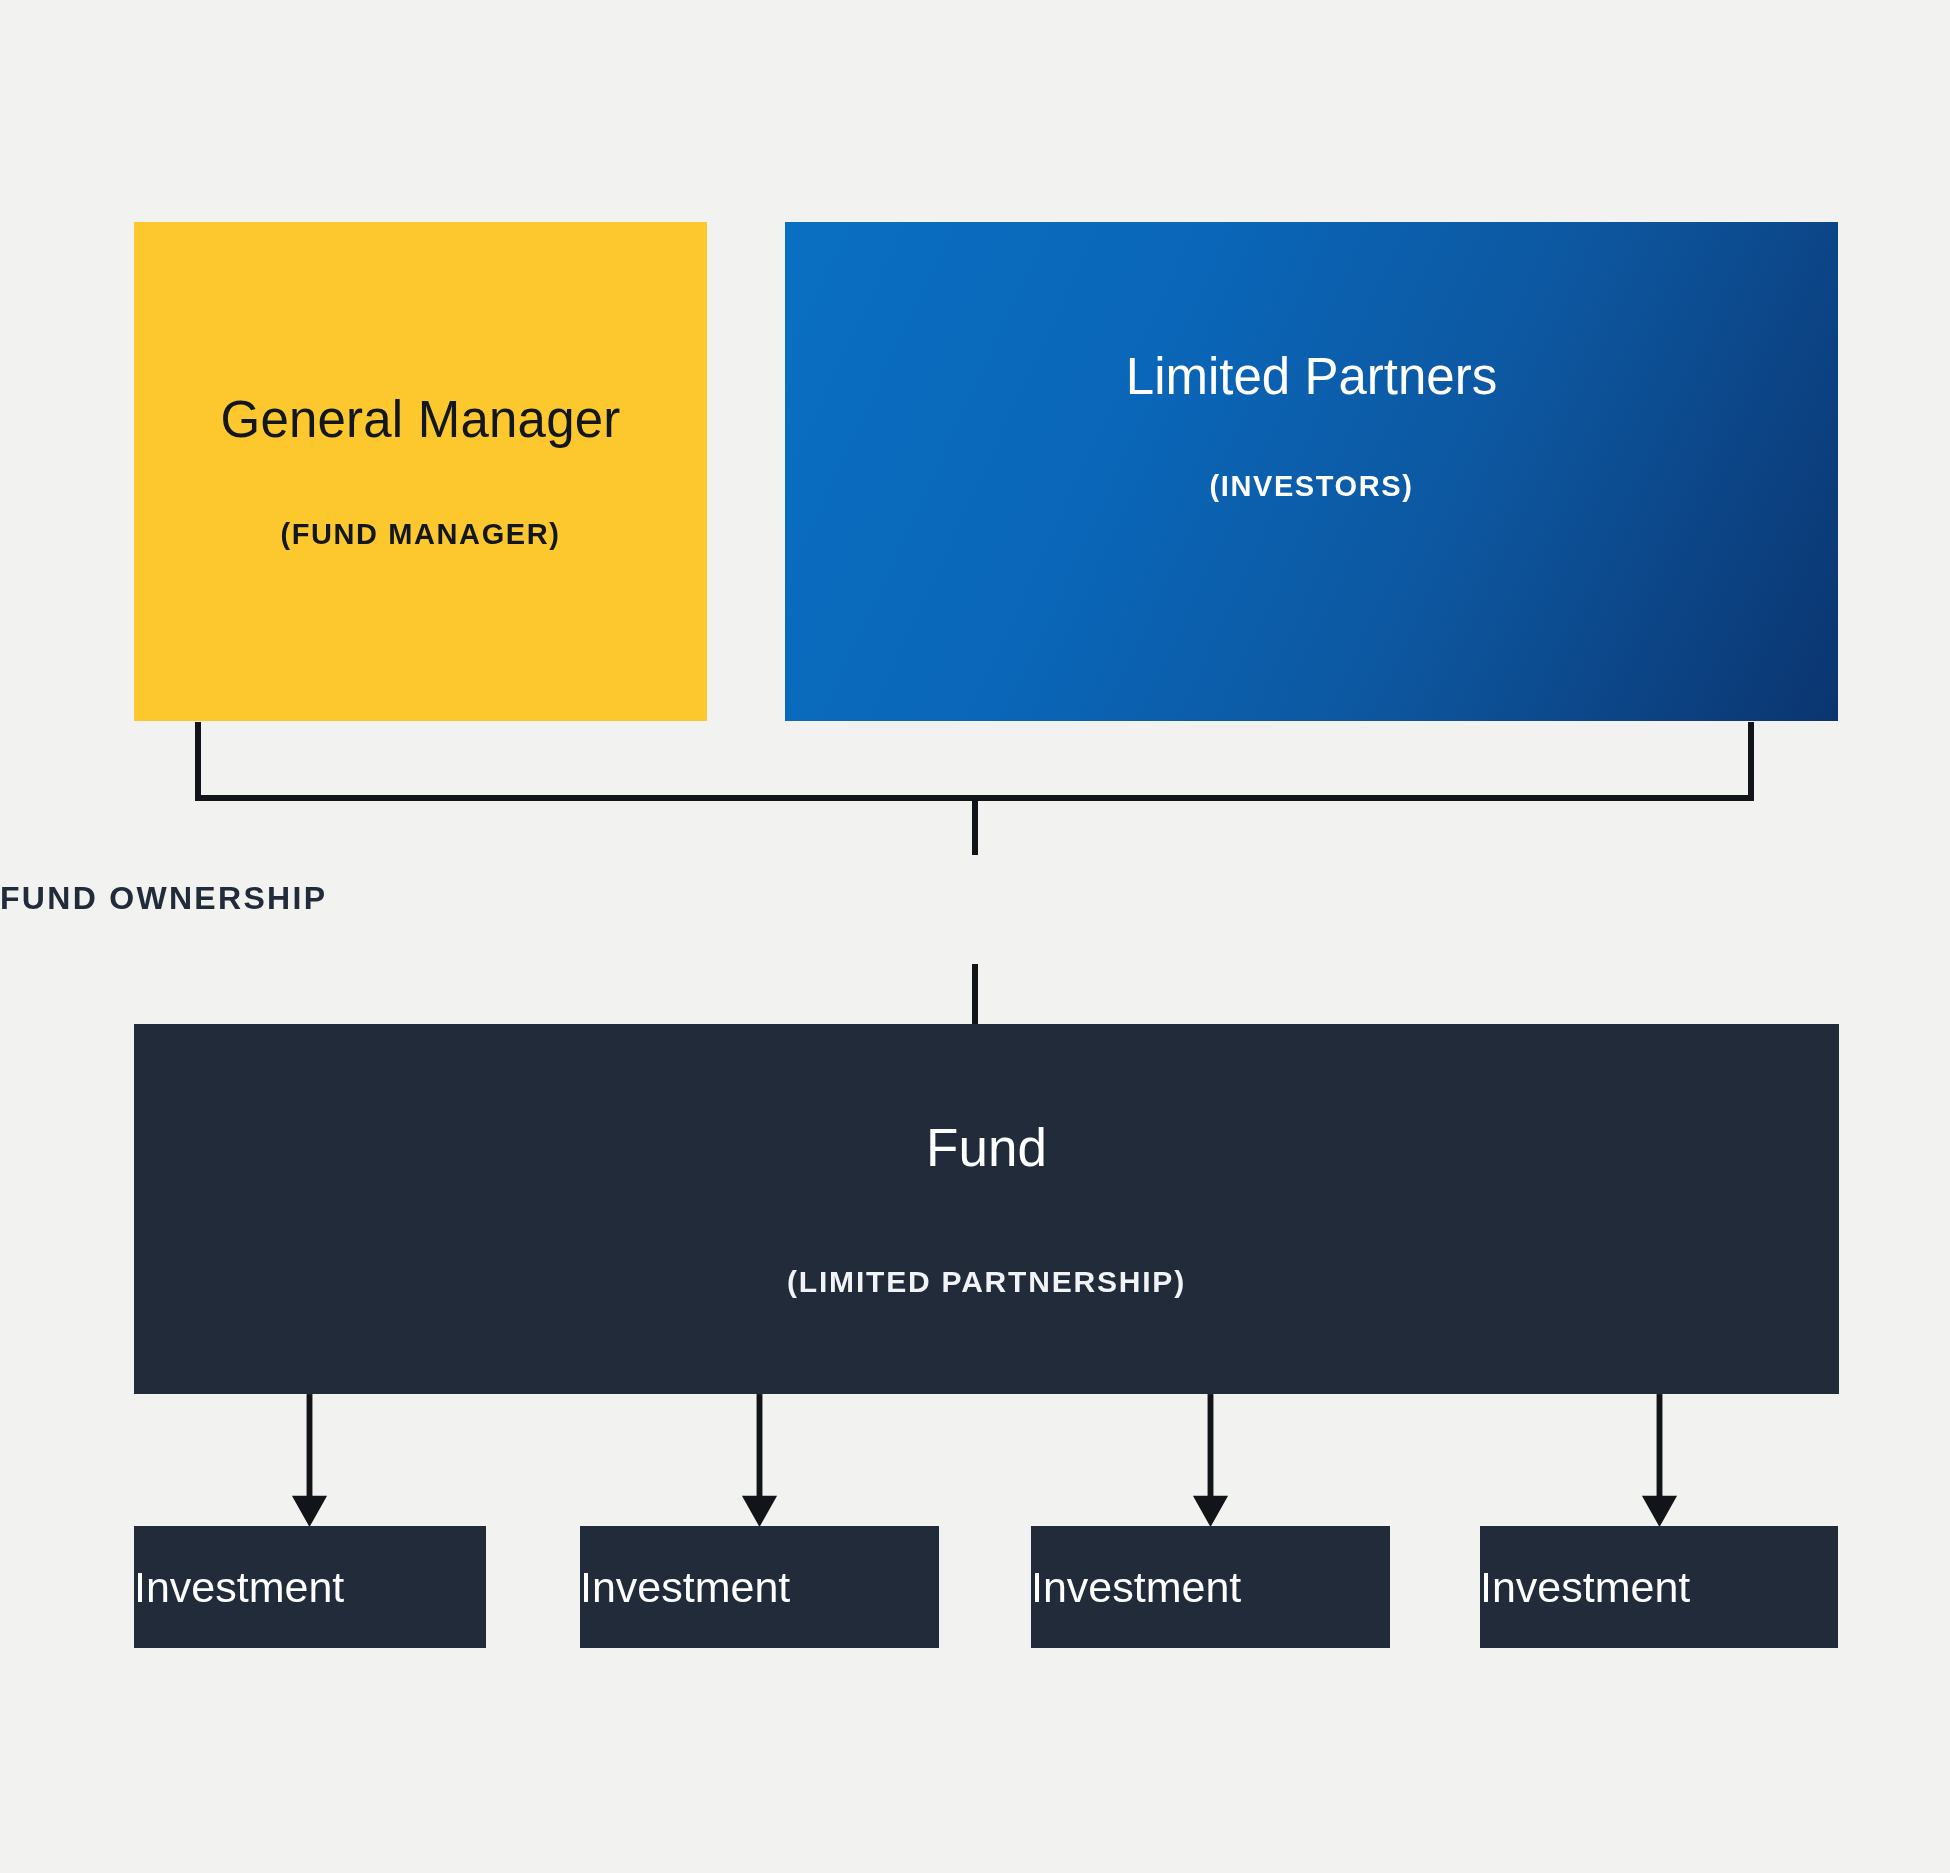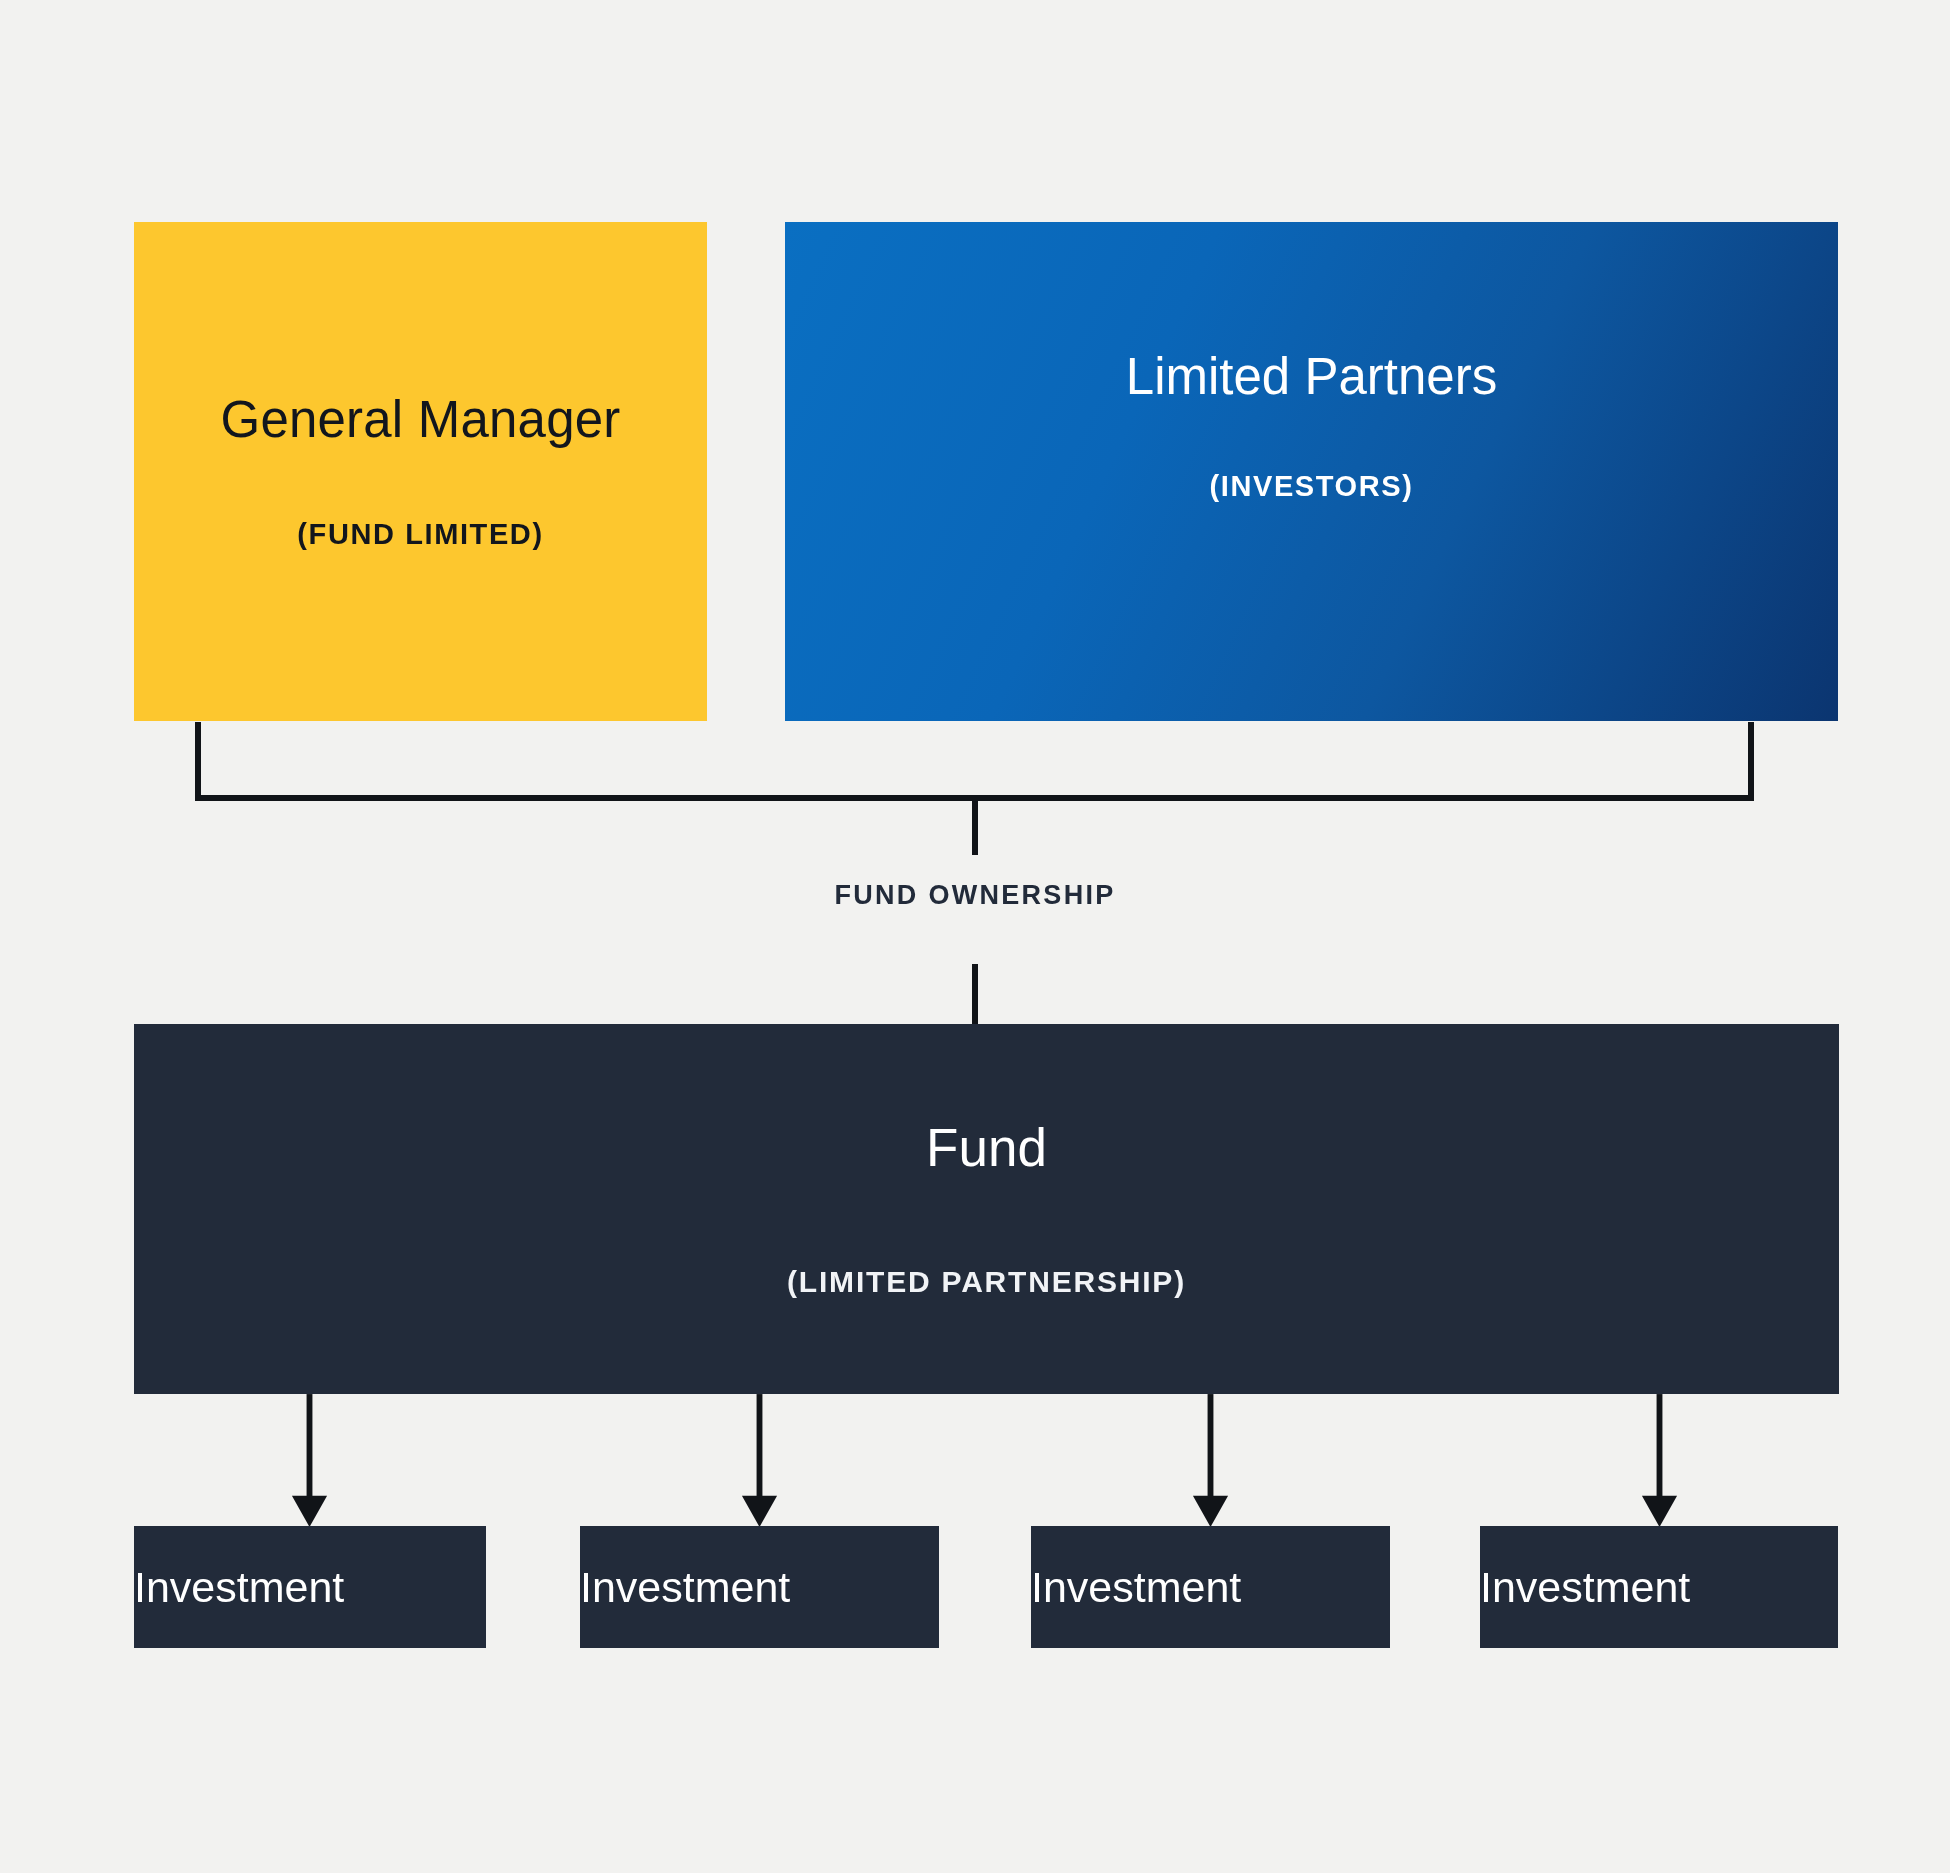--- a/index.html
+++ b/index.html
@@ -138,42 +138,42 @@
     position: absolute;
     background: #111418;
     height: 5.9px;
   }
 
   #ownership-label {
     position: absolute;
     left: 0;
     right: 0;
     top: 880px;
-    text-align: center;
-    font-size: 27px;
+    text-align: left;
+    font-size: 32px;
     font-weight: 700;
     letter-spacing: 2.3px;
     color: #222b3a;
   }
 
   .arrow {
     position: absolute;
     top: 1394px;
     width: 43px;
     height: 133px;
   }
 </style>
 </head>
 <body>
 
 <div id="diagram">
 
   <div class="node" id="gm-box">
     <div class="title">General Manager</div>
-    <div class="subtitle">(FUND LIMITED)</div>
+    <div class="subtitle">(FUND MANAGER)</div>
   </div>
 
   <div class="node" id="lp-box">
     <div class="title">Limited Partners</div>
     <div class="subtitle">(INVESTORS)</div>
   </div>
 
   <div class="line-v" style="left:195px; top:722px; height:79px;"></div>
   <div class="line-v" style="left:1748px; top:722px; height:79px;"></div>
   <div class="line-h" style="left:195px; top:795px; width:1558px;"></div>

